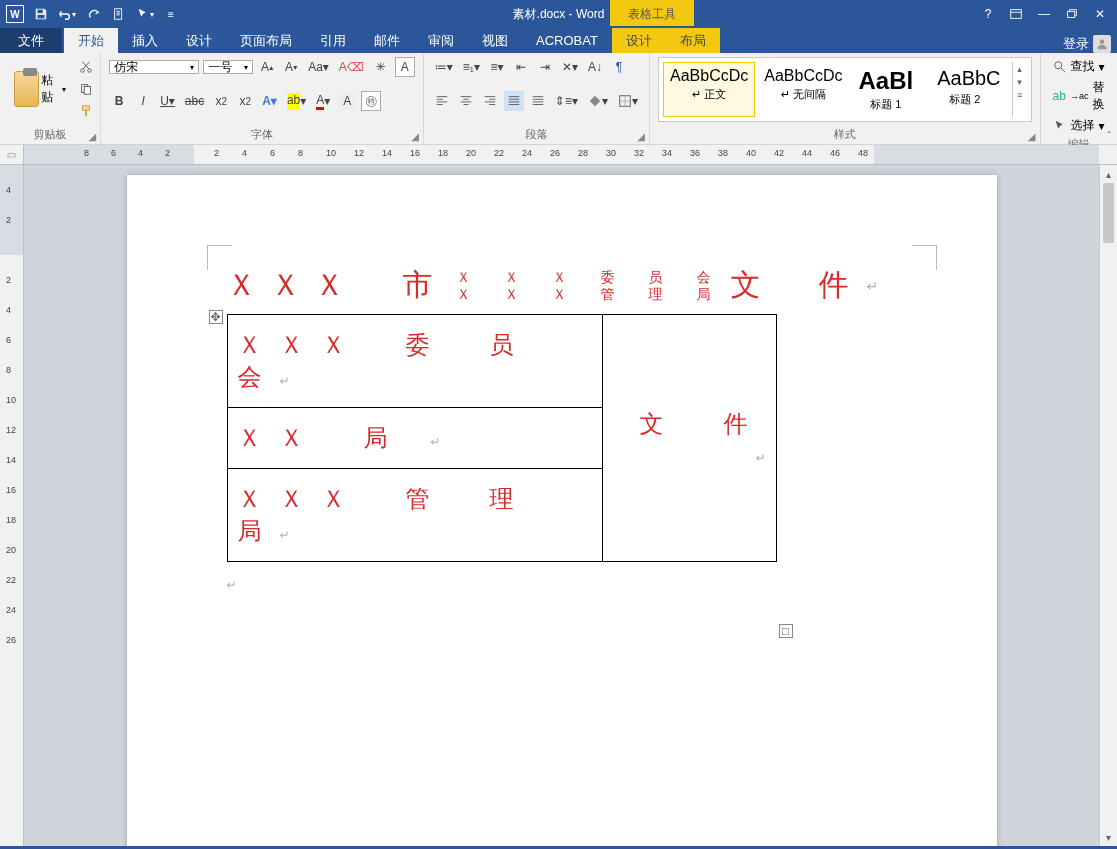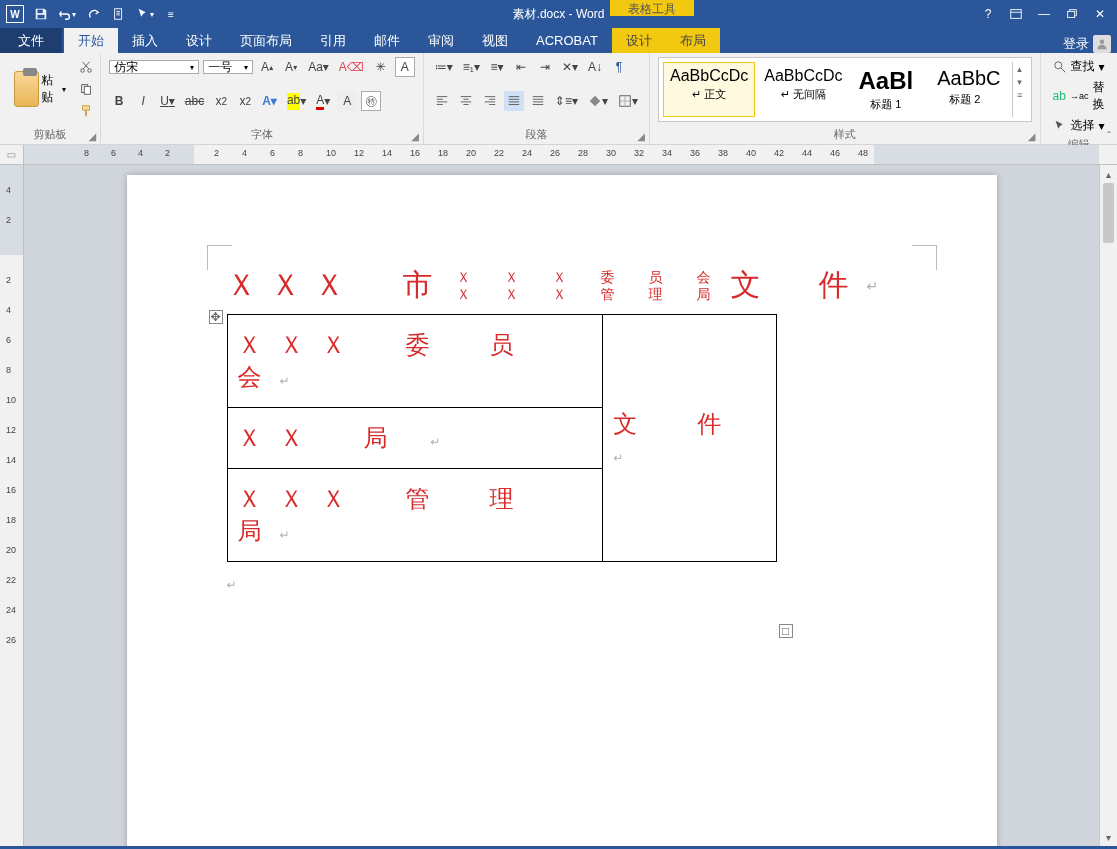--- a/index.html
+++ b/index.html
@@ -4,21 +4,21 @@
 <style>
   * { box-sizing: border-box; margin: 0; padding: 0; font-family: "Microsoft YaHei", "SimSun", sans-serif; }
   body { background: #fff; font-size: 12px; overflow: hidden; width: 1117px; height: 849px; position: relative; }
   
   
   .titlebar { background: #2b579a; height: 28px; display: flex; align-items: center; color: #fff; position: relative; }
   .qat { display: flex; align-items: center; gap: 4px; padding-left: 4px; }
   .qat-item { width: 22px; height: 22px; display: flex; align-items: center; justify-content: center; cursor: pointer; }
   .app-icon { background:#2b579a; border:1px solid #fff; width:18px; height:18px; display:flex; align-items:center; justify-content:center; font-size:10px; font-weight:bold; }
   .title-center { position: absolute; left: 50%; transform: translateX(-50%); font-size: 12px; display:flex; align-items:center; gap:2px; }
-  .context-tab { position:absolute; left:610px; top:0; background:#f2c811; color:#555; font-size:12px; padding:2px 18px; height:16px; display:flex; align-items:center; border-top:2px solid #f2c811; }
+  .context-tab { position:absolute; left:610px; top:0; background:#f2c811; color:#555; font-size:12px; padding:2px 18px; height:26px; display:flex; align-items:center; border-top:2px solid #f2c811; }
   .winctrl { margin-left:auto; display:flex; align-items:center; gap:2px; padding-right:4px; }
   .winctrl span { width:26px; height:22px; display:flex; align-items:center; justify-content:center; cursor:pointer; }
   
   
   .ribbon-tabs { background:#2b579a; height:25px; display:flex; align-items:flex-end; color:#fff; font-size:13px; }
   .file-tab { background:#1e3e6f; padding:4px 18px; height:25px; display:flex; align-items:center; margin-right:2px; }
   .rtab { padding:4px 14px; cursor:pointer; height:25px; display:flex; align-items:center; }
   .rtab.active { background:#f1f1f1; color:#2b579a; }
   .login-area { margin-left:auto; padding-right:6px; display:flex; align-items:center; gap:4px; }
   .login-avatar{ width:18px; height:18px; background:#ddd; border-radius:2px; display:flex; align-items:center; justify-content:center;}
@@ -405,21 +405,21 @@
         </span>
         <span>文　件</span>
         <span class="para-mark">↵</span>
       </div>
       <div style="position:relative;">
         <div class="table-handle tl" style="left:-18px;top:-4px;">✥</div>
         <table class="doc-table">
           <tbody>
               <tr>
             <td><span>ＸＸＸ　委　员　会</span><span class="cell-mark">↵</span></td>
-            <td rowspan="3" style="text-align:left;vertical-align:middle;"><span>文　件</span> <span class="cell-mark">↵</span></td>
+            <td rowspan="3" style="text-align:right;vertical-align:middle;"><span>文　件</span> <span class="cell-mark">↵</span></td>
           </tr>
           <tr>
                 <td><span>ＸＸ　局</span> <span class="cell-mark">↵</span></td>
               </tr>
           <tr>
                 <td><span>ＸＸＸ　管　理　局</span><span class="cell-mark">↵</span></td>
               </tr>
         </tbody>
           </table>
         <div class="table-handle br" style="left:552px;top:310px;">□</div>

